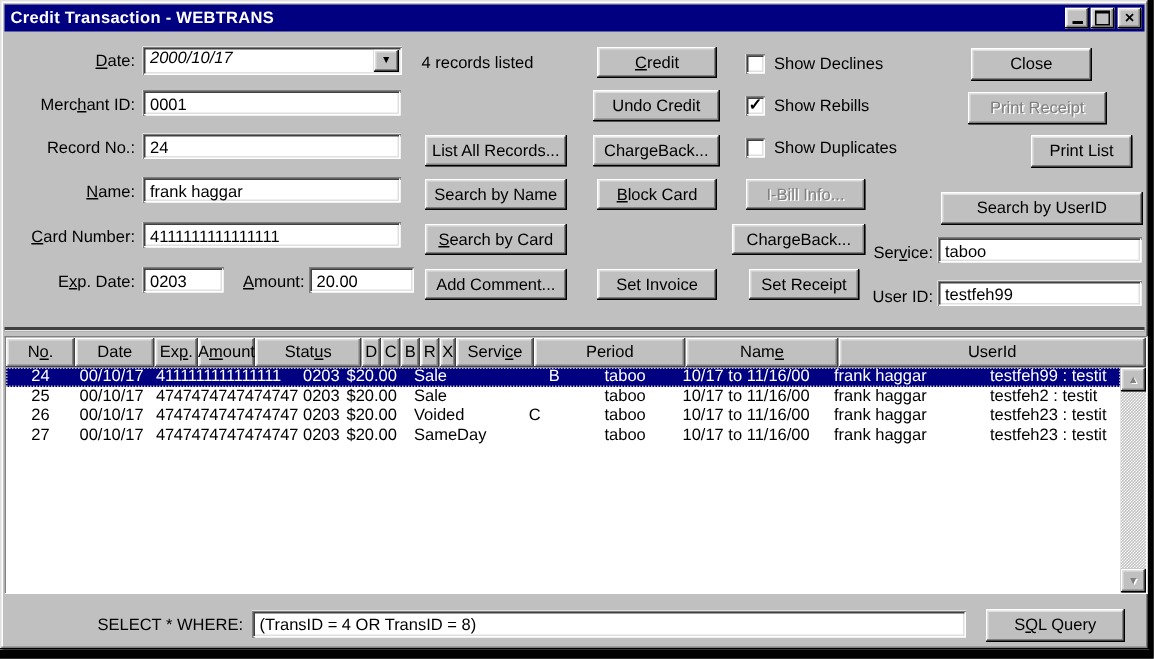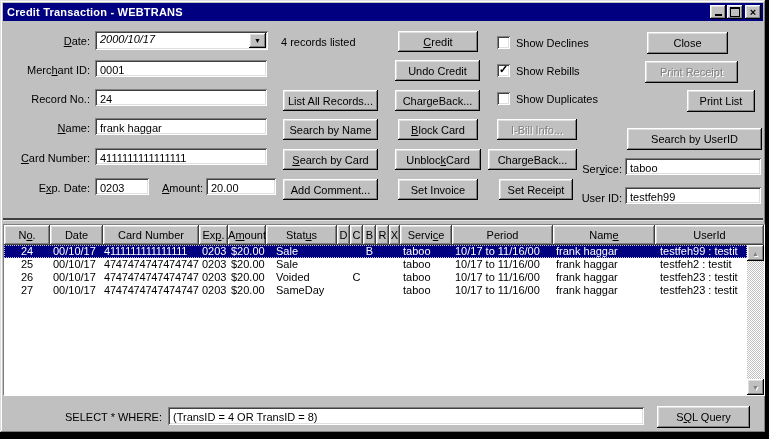--- a/index.html
+++ b/index.html
@@ -110,21 +110,20 @@
 
   <div class="btn" style="left:283px;top:90px;width:95px;height:21px;">List All Records...</div>
   <div class="btn" style="left:283px;top:119px;width:95px;height:21px;">Search by Name</div>
   <div class="btn" style="left:283px;top:149px;width:95px;height:21px;"><u>S</u>earch by Card</div>
   <div class="btn" style="left:283px;top:179px;width:95px;height:21px;">Add Comment...</div>
 
   <div class="btn" style="left:398px;top:31px;width:80px;height:21px;"><u>C</u>redit</div>
   <div class="btn" style="left:395px;top:60px;width:85px;height:21px;">Undo Credit</div>
   <div class="btn" style="left:395px;top:90px;width:85px;height:21px;">ChargeBack...</div>
   <div class="btn" style="left:398px;top:119px;width:80px;height:21px;"><u>B</u>lock Card</div>
-  <div class="btn" style="left:395px;top:149px;width:86px;height:21px;">Unbloc<u>k</u> Card</div>
   <div class="btn" style="left:398px;top:179px;width:80px;height:21px;">Set Invoice</div>
 
   <div class="checkbox-row" style="left:497px;top:36px;justify-content:space-between;">
     <span class="cb"></span>
     <span>Show Declines</span>
   </div>
   <div class="checkbox-row" style="left:497px;top:64px;">
     <span class="cb checked">
         <span class="tick">✓</span>
       </span>
@@ -148,21 +147,20 @@
   <input class="field" style="left: 625px; top: 158px; width: 128px; height: 15px;" value="taboo">
   <div class="lbl" style="left:560px;top:192px;width:62px;">User ID:</div>
   <input class="field" style="left: 625px; top: 187px; width: 128px; height: 15px;" value="testfeh99">
 
   <div class="separator"></div>
 
   <div class="listbox">
     <div class="theader">
         <div class="hcell" style="width: 46px;">N<u>o</u>.</div>
         <div class="hcell" style="width: 53px;">Date</div>
-        <div class="hcell" style="width: 96px;">Card Number</div>
         <div class="hcell" style="width: 29px;">Ex<u>p</u>.</div>
         <div class="hcell" style="width: 38px;">A<u>m</u>ount</div>
         <div class="hcell" style="width: 71px;">Stat<u>u</u>s</div>
         <div class="hcell" style="width: 13px;">D</div>
         <div class="hcell" style="width: 13px;">C</div>
         <div class="hcell" style="width: 13px;">B</div>
         <div class="hcell" style="width: 13px;">R</div>
         <div class="hcell" style="width: 11px;">X</div>
         <div class="hcell" style="width: 52px;">Servi<u>c</u>e</div>
         <div class="hcell" style="width: 101px;">Period</div>

